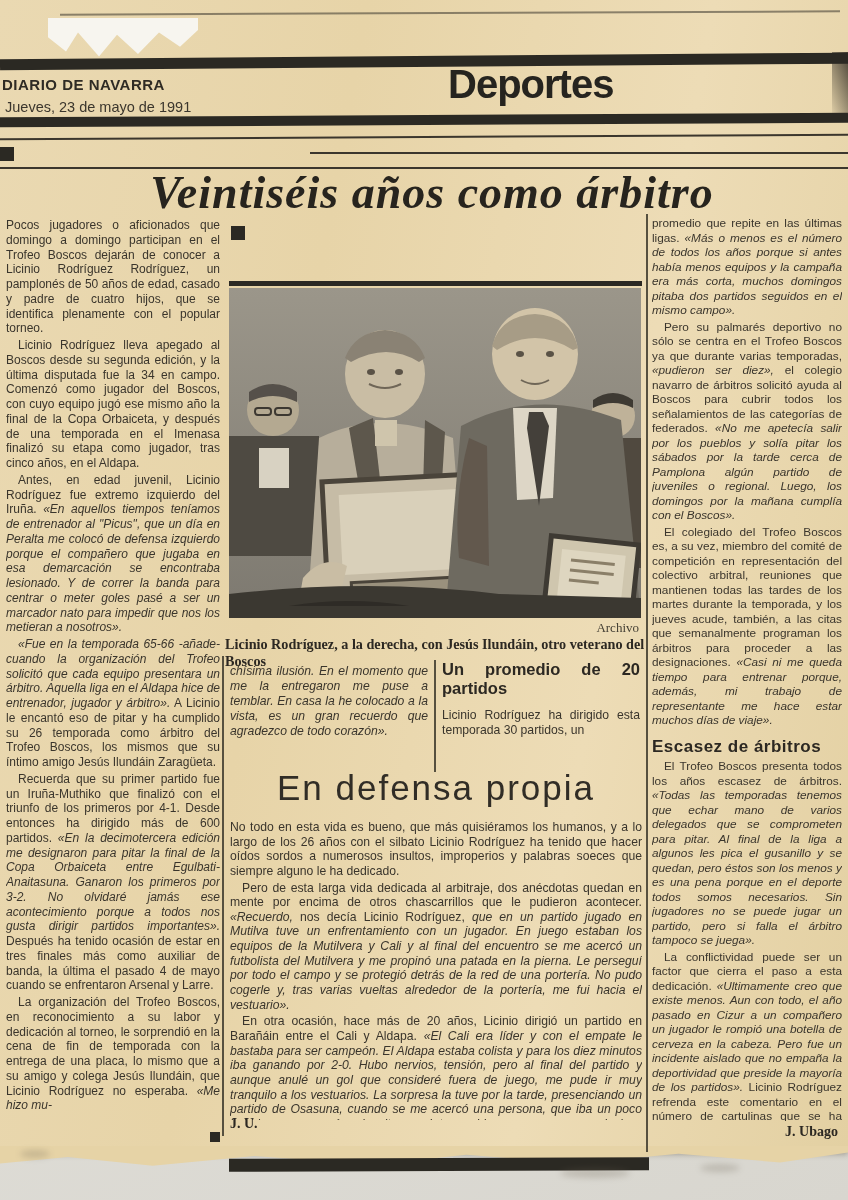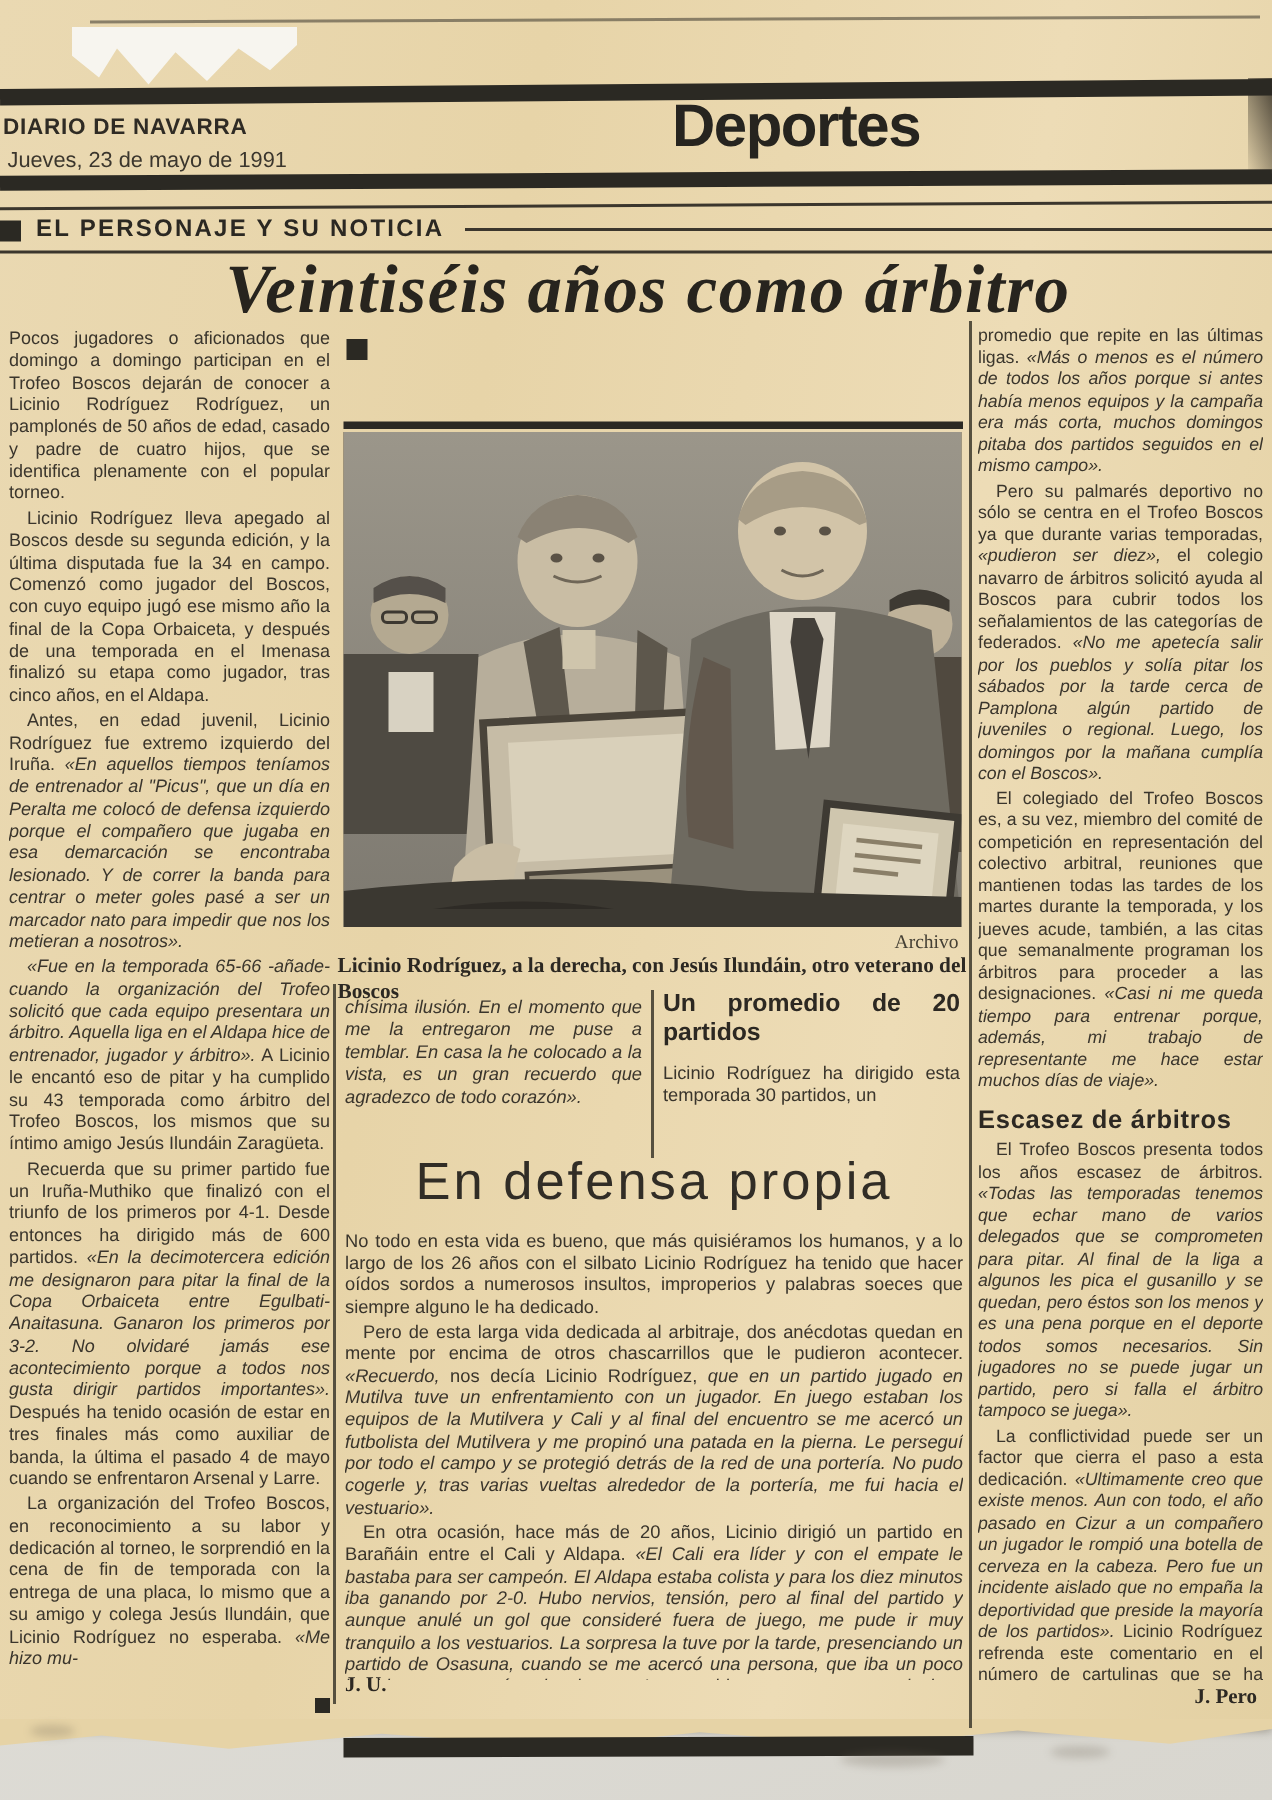--- a/index.html
+++ b/index.html
@@ -74,36 +74,35 @@
   <div class="rule-thick" style="left:0; top:56px; width:848px; height:11px; transform:rotate(-.45deg);"></div>
 
   <div class="masthead-name">DIARIO DE NAVARRA</div>
   <div class="masthead-date">Jueves, 23 de mayo de 1991</div>
   <div class="section-title">Deportes</div>
 
   <div class="rule-thick" style="left:0; top:115px; width:848px; height:10px; transform:rotate(-.3deg);"></div>
   <div class="rule-thin" style="left:0; top:136px; width:848px; transform:rotate(-.3deg);"></div>
 
   <div class="kicker-square"></div>
-  <div class="kicker-label">EL PERSONAJE Y SU NOTICIA</div>
   <div class="rule-thin" style="left:310px; top:152px; width:538px; height:1.5px;"></div>
   <div class="rule-thin" style="left:0; top:167px; width:848px; height:1.5px;"></div>
 
   <h1 class="headline">Veintiséis años como árbitro</h1>
 
   <div class="vrule" style="left:646px; top:214px; height:938px;"></div>
   <div class="vrule" style="left:222px; top:656px; height:480px;"></div>
   <div class="vrule" style="left:434px; top:660px; height:112px;"></div>
   <div class="endmark" style="left:210px; top:1132px;"></div>
 
   <div class="col left-col">
     <p class="noindent"><span>Pocos jugadores o aficionados que domingo a domingo participan en el Trofeo Boscos dejarán de conocer a Licinio Rodríguez Rodríguez, un pamplonés de 50 años de edad, casado y padre de cuatro hijos, que se identifica plenamente con el popular torneo.</span></p>
     <p><span>Licinio Rodríguez lleva apegado al Boscos desde su segunda edición, y la última disputada fue la 34 en campo. Comenzó como jugador del Boscos, con cuyo equipo jugó ese mismo año la final de la Copa Orbaiceta, y después de una temporada en el Imenasa finalizó su etapa como jugador, tras cinco años, en el Aldapa.</span></p>
     <p><span>Antes, en edad juvenil, Licinio Rodríguez fue extremo izquierdo del Iruña. </span><span class="it">«En aquellos tiempos teníamos de entrenador al "Picus", que un día en Peralta me colocó de defensa izquierdo porque el compañero que jugaba en esa demarcación se encontraba lesionado. Y de correr la banda para centrar o meter goles pasé a ser un marcador nato para impedir que nos los metieran a nosotros».</span></p>
-    <p><span class="it">«Fue en la temporada 65-66 -añade- cuando la organización del Trofeo solicitó que cada equipo presentara un árbitro. Aquella liga en el Aldapa hice de entrenador, jugador y árbitro».</span><span> A Licinio le encantó eso de pitar y ha cumplido su 43 temporada como árbitro del Trofeo Boscos, los mismos que su íntimo amigo Jesús Ilundáin Zaragüeta.</span></p>
+    <p><span class="it">«Fue en la temporada 65-66 -añade- cuando la organización del Trofeo solicitó que cada equipo presentara un árbitro. Aquella liga en el Aldapa hice de entrenador, jugador y árbitro».</span><span> A Licinio le encantó eso de pitar y ha cumplido su 26 temporada como árbitro del Trofeo Boscos, los mismos que su íntimo amigo Jesús Ilundáin Zaragüeta.</span></p>
     <p><span>Recuerda que su primer partido fue un Iruña-Muthiko que finalizó con el triunfo de los primeros por 4-1. Desde entonces ha dirigido más de 600 partidos. </span><span class="it">«En la decimotercera edición me designaron para pitar la final de la Copa Orbaiceta entre Egulbati-Anaitasuna. Ganaron los primeros por 3-2. No olvidaré jamás ese acontecimiento porque a todos nos gusta dirigir partidos importantes».</span><span> Después ha tenido ocasión de estar en tres finales más como auxiliar de banda, la última el pasado 4 de mayo cuando se enfrentaron Arsenal y Larre.</span></p>
     <p><span>La organización del Trofeo Boscos, en reconocimiento a su labor y dedicación al torneo, le sorprendió en la cena de fin de temporada con la entrega de una placa, lo mismo que a su amigo y colega Jesús Ilundáin, que Licinio Rodríguez no esperaba. </span><span class="it">«Me hizo mu-</span></p>
   </div>
 
   <div class="subhead-square"></div>
   <div class="rule-thick" style="left:229px; top:281px; width:413px; height:5px;"></div>
 
   <div class="photo-frame">
     <svg viewBox="0 0 412 330" preserveAspectRatio="none">
       <defs>
@@ -189,18 +188,18 @@
 
   <div class="col right-col">
     <p class="noindent"><span>promedio que repite en las últimas ligas. </span><span class="it">«Más o menos es el número de todos los años porque si antes había menos equipos y la campaña era más corta, muchos domingos pitaba dos partidos seguidos en el mismo campo».</span></p>
     <p><span>Pero su palmarés deportivo no sólo se centra en el Trofeo Boscos ya que durante varias temporadas, </span><span class="it">«pudieron ser diez»,</span><span> el colegio navarro de árbitros solicitó ayuda al Boscos para cubrir todos los señalamientos de las categorías de federados. </span><span class="it">«No me apetecía salir por los pueblos y solía pitar los sábados por la tarde cerca de Pamplona algún partido de juveniles o regional. Luego, los domingos por la mañana cumplía con el Boscos».</span></p>
     <p><span>El colegiado del Trofeo Boscos es, a su vez, miembro del comité de competición en representación del colectivo arbitral, reuniones que mantienen todas las tardes de los martes durante la temporada, y los jueves acude, también, a las citas que semanalmente programan los árbitros para proceder a las designaciones. </span><span class="it">«Casi ni me queda tiempo para entrenar porque, además, mi trabajo de representante me hace estar muchos días de viaje».</span></p>
     <p class="subhead-sec">Escasez de árbitros</p>
     <p><span>El Trofeo Boscos presenta todos los años escasez de árbitros. </span><span class="it">«Todas las temporadas tenemos que echar mano de varios delegados que se comprometen para pitar. Al final de la liga a algunos les pica el gusanillo y se quedan, pero éstos son los menos y es una pena porque en el deporte todos somos necesarios. Sin jugadores no se puede jugar un partido, pero si falla el árbitro tampoco se juega».</span></p>
     <p><span>La conflictividad puede ser un factor que cierra el paso a esta dedicación. </span><span class="it">«Ultimamente creo que existe menos. Aun con todo, el año pasado en Cizur a un compañero un jugador le rompió una botella de cerveza en la cabeza. Pero fue un incidente aislado que no empaña la deportividad que preside la mayoría de los partidos».</span><span> Licinio Rodríguez refrenda este comentario en el número de cartulinas que se ha visto obligado a sacar esta temporada. </span></p>
 
   </div>
-  <div class="right-byline">J. Pero</div>
+  <div class="right-byline">J. Ubago</div>
 
   <div class="smudge" style="left:560px; top:1168px; width:70px; height:10px;"></div>
   <div class="smudge" style="left:700px; top:1164px; width:40px; height:8px;"></div>
   <div class="smudge" style="left:20px; top:1150px; width:30px; height:8px;"></div>
 </div>
 
 </body></html>

